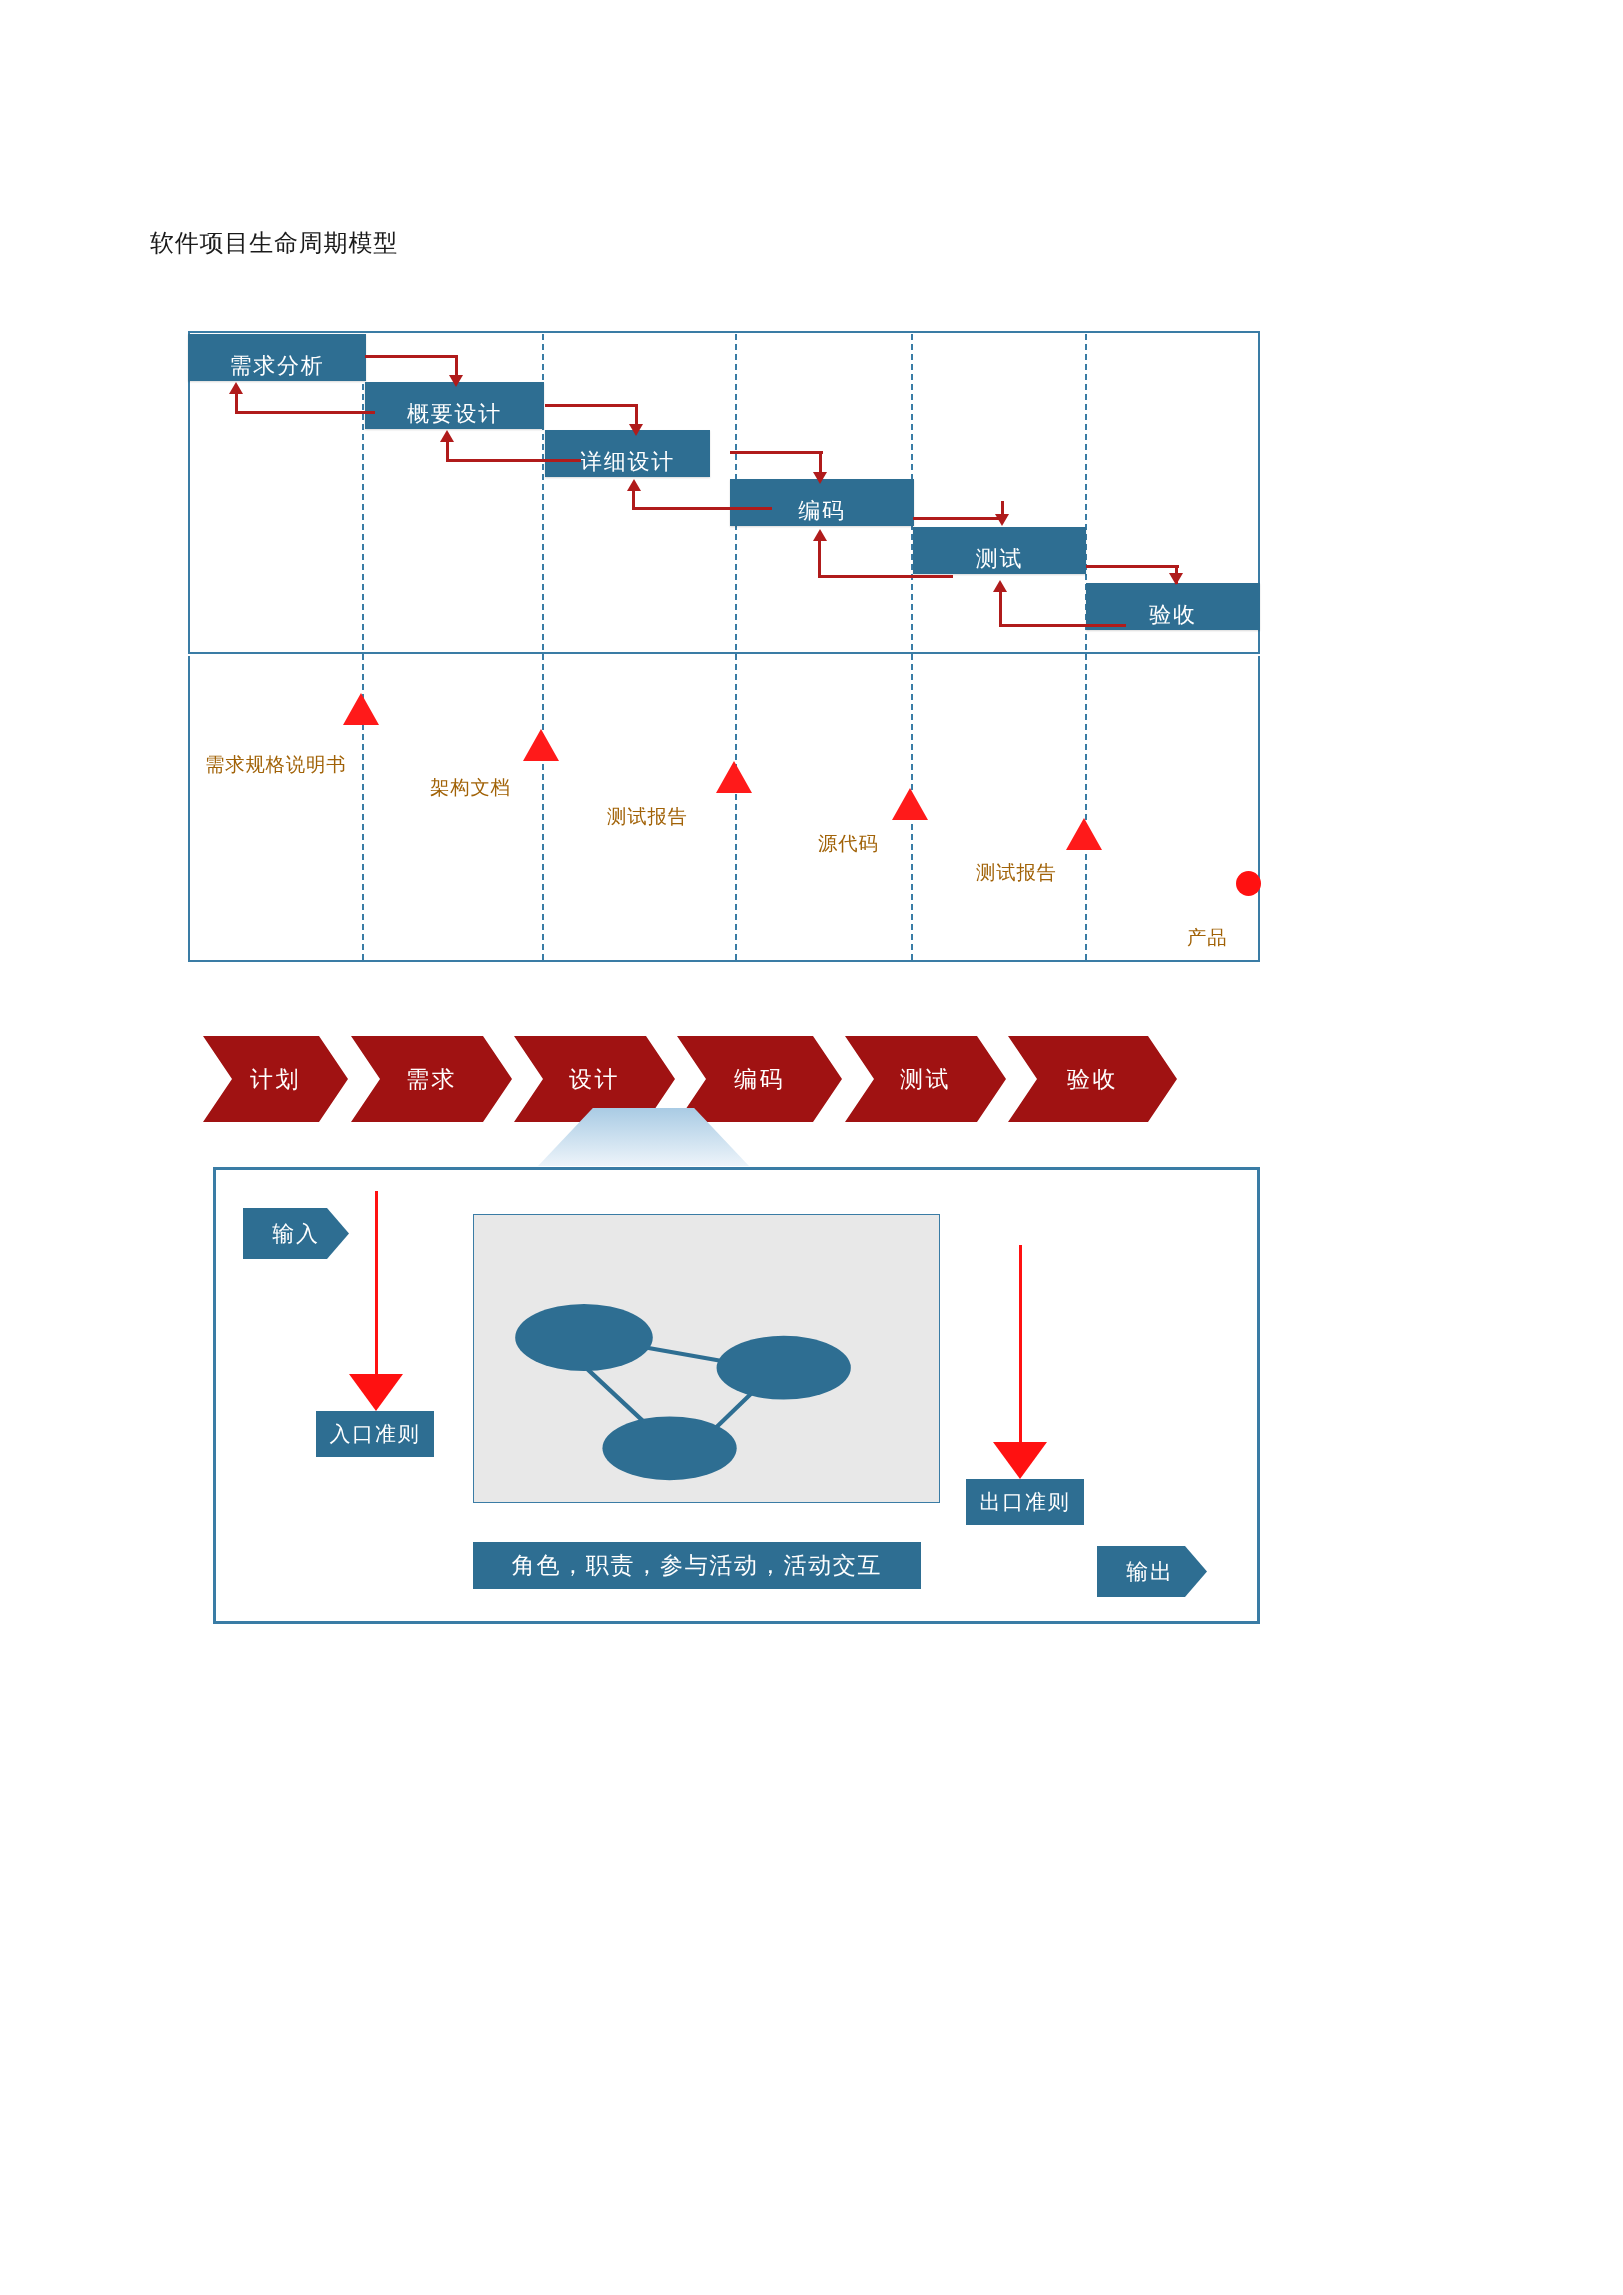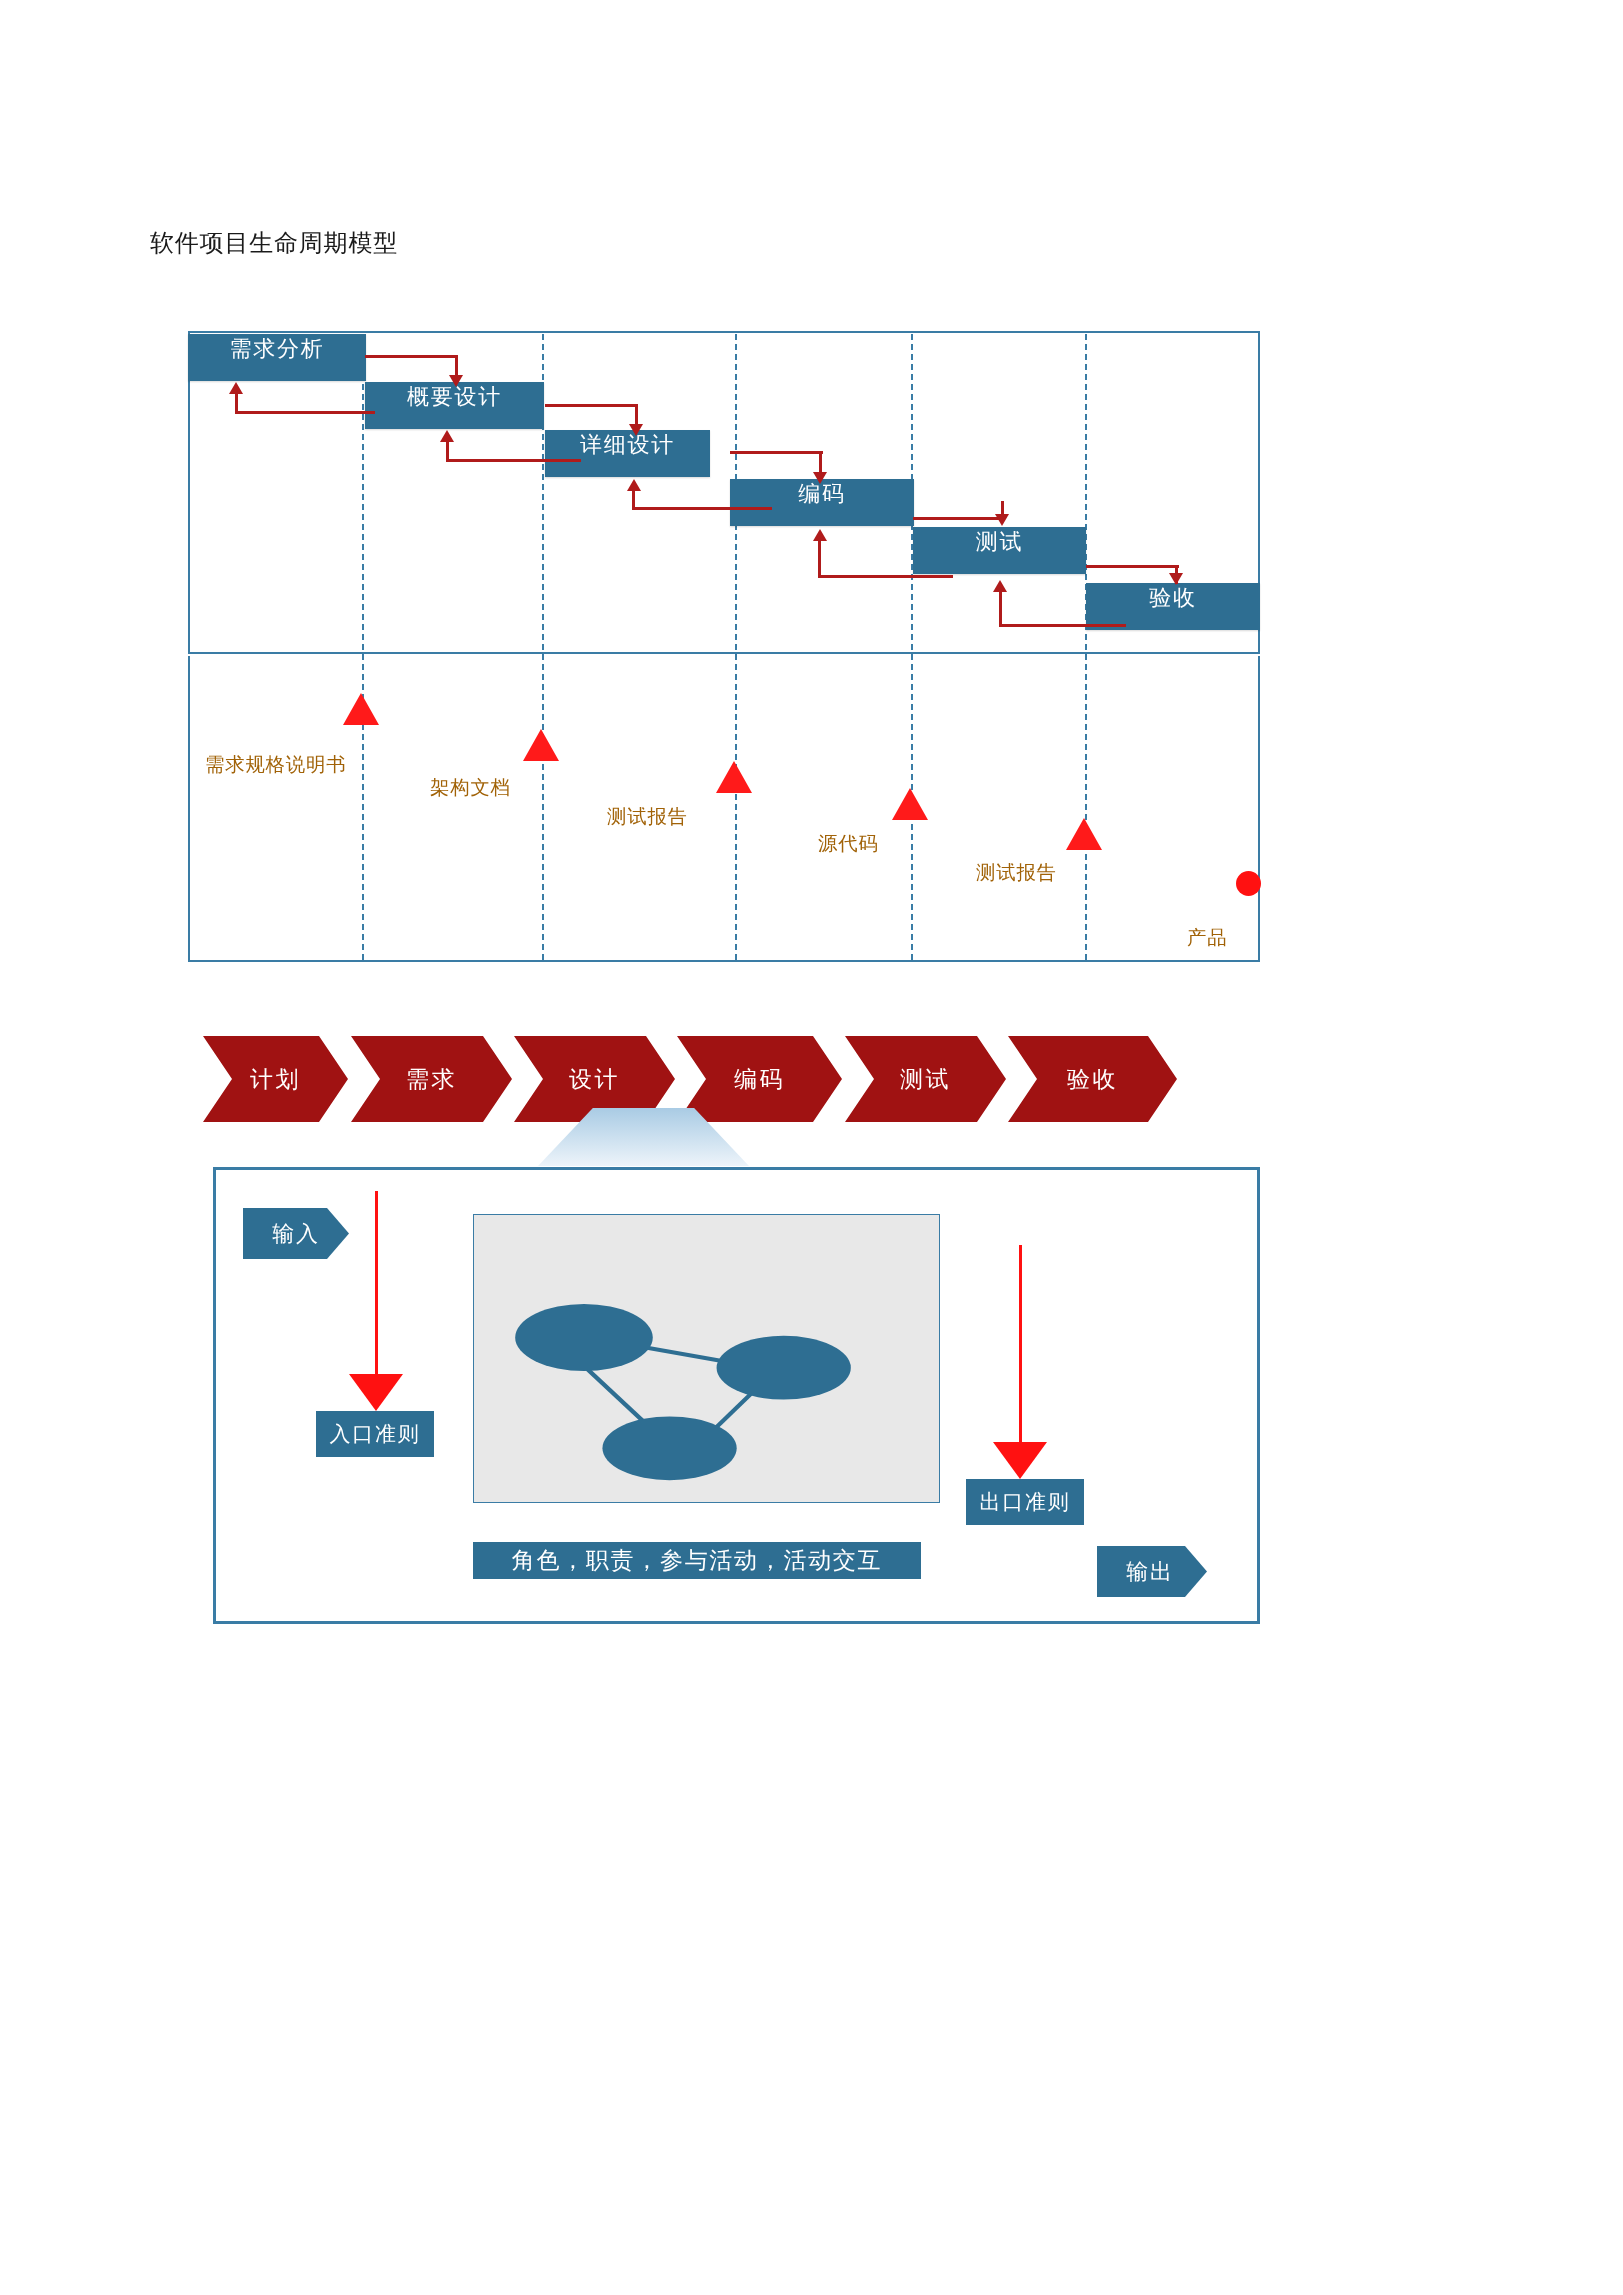--- a/index.html
+++ b/index.html
@@ -30,21 +30,21 @@
   .wf-frame2{
     position:absolute;left:188px;top:656px;width:1072px;height:306px;
     border:2.5px solid #3A7CA5;border-top:none;box-sizing:border-box;background:#fff;
   }
   .wf-dash{
     position:absolute;width:0;border-left:2.5px dashed #3A7CA5;
   }
 
   .wf-box{
     position:absolute;background:#2E6E92;color:#ffffff;
-    display:flex;align-items:flex-start;justify-content:center;
+    display:flex;align-items:flex-end;justify-content:center;
     font-size:22px;letter-spacing:1.7px;height:47px;
     box-shadow:0 0.8px 1.7px rgba(0,0,0,.15);
   }
 
   
   .rl{position:absolute;background:#B01B1B;}
   .rl-h{height:3.4px;}
   .rl-v{width:3.4px;}
   .arrow-down,.arrow-up{position:absolute;width:0;height:0;}
   .arrow-down{border-left:7.6px solid transparent;border-right:7.6px solid transparent;border-top:12px solid #B01B1B;}
@@ -235,21 +235,21 @@
         <ellipse cx="232" cy="278" rx="80" ry="38" fill="#2E6E92"></ellipse>
       </svg>
     </div>
 
     <div class="redline" style="left:1019px;top:1245px;height:200px;"></div>
     <div class="redtri" style="left:993px;top:1442px;"></div>
     <div class="tag-blue" style="left:966px;top:1479px;width:118px;height:46px;font-size:21px;">
       <span>出口准则</span>
     </div>
 
-    <div class="tag-blue" style="left:473px;top:1542px;width:448px;height:37px;font-size:23px;">
+    <div class="tag-blue" style="left:473px;top:1542px;width:448px;height:47px;font-size:23px;">
       <span>角色，职责，参与活动，活动交互</span>
     </div>
 
     <div class="tag-blue tag-arrow" style="left:1097px;top:1546px;width:110px;height:51px;">
       <span style="margin-right:4px;">输出</span>
     </div>
   </div>
 
 </div>
 

